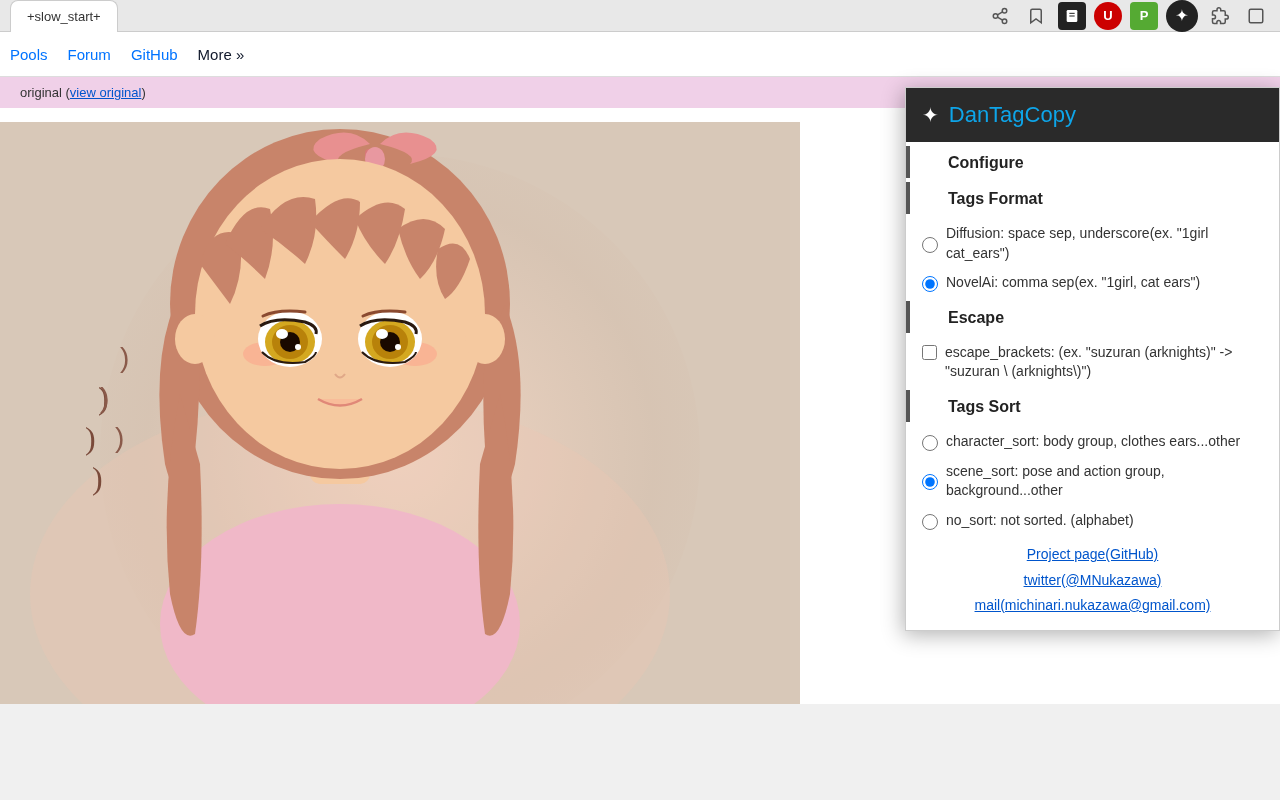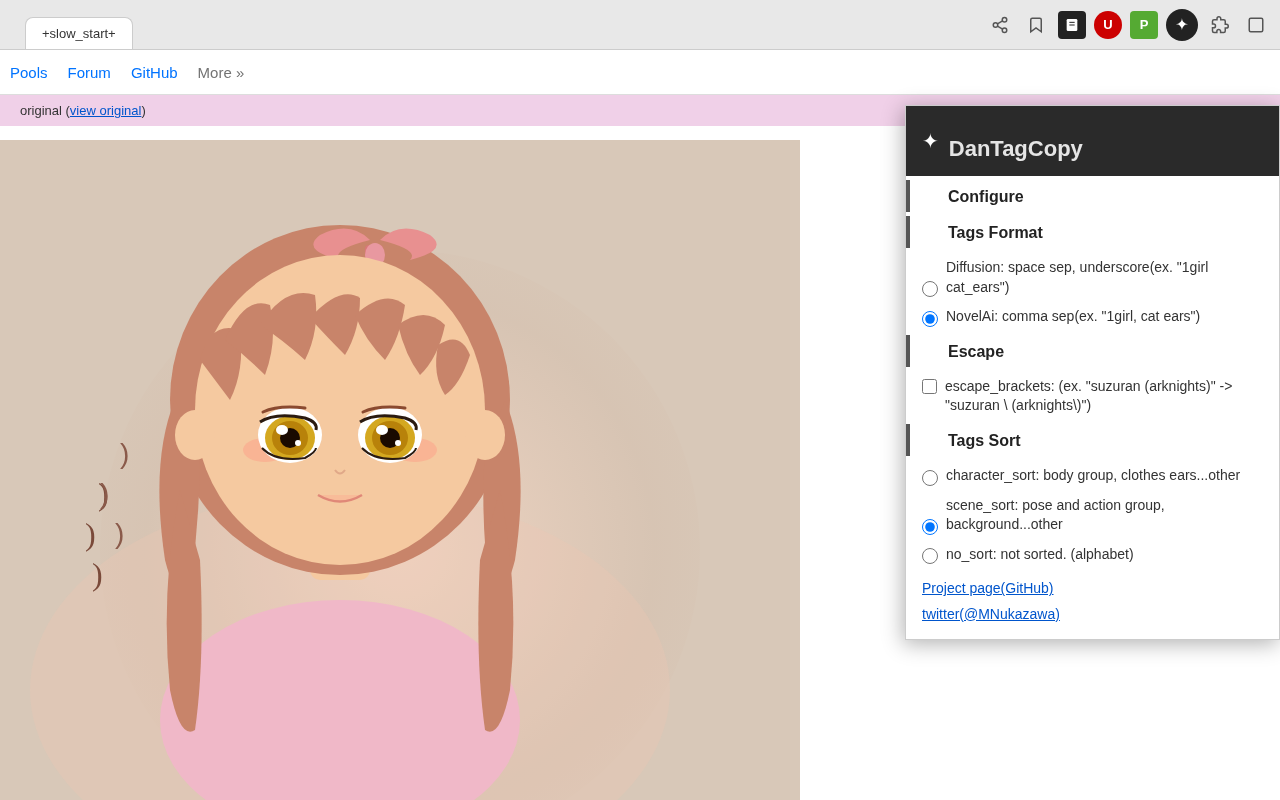--- a/index.html
+++ b/index.html
@@ -8,25 +8,25 @@
       height: 800px;
       overflow: hidden;
       font-family: Arial, sans-serif;
       font-size: 14px;
       background: #f0f0f0;
       position: relative;
     }
 
     
     .browser-bar {
-      height: 50px;
+      height: 32px;
       background: #e8e8e8;
       display: flex;
-      align-items: flex-end;
-      padding: 0 25px;
+      align-items: flex-start;
+      padding: 0 10px;
       border-bottom: 1px solid #ccc;
       position: relative;
       z-index: 10;
     }
     .browser-tab {
       background: white;
       padding: 8px 16px;
       border-radius: 8px 8px 0 0;
       font-size: 13px;
       color: #333;
@@ -49,21 +49,21 @@
       align-items: center;
       justify-content: center;
       cursor: pointer;
       border-radius: 4px;
       font-size: 16px;
     }
 
     
     .page {
       width: 1280px;
-      height: 750px;
+      height: 672px;
       background: #ffffff;
       position: relative;
       overflow: hidden;
     }
 
     
     .nav-bar {
       background: #fff;
       border-bottom: 1px solid #ddd;
       padding: 0 10px;
@@ -79,21 +79,21 @@
       gap: 20px;
     }
     .nav-link {
       color: #0073ff;
       text-decoration: none;
       font-size: 15px;
       cursor: pointer;
       padding: 5px 0;
     }
     .nav-more {
-      color: #737373;
+      color: #0f172a;
       font-size: 15px;
       cursor: pointer;
     }
 
     
     .notice-bar {
       background: #f0d0e8;
       padding: 8px 20px;
       font-size: 13px;
       color: #333;
@@ -159,37 +159,36 @@
       display: flex;
       align-items: center;
       gap: 10px;
     }
     .popup-header-icon {
       color: white;
       font-size: 20px;
     }
     .popup-title {
       font-size: 22px;
-      font-weight: bold;
-      color: #e5e5e5;
-      margin-top: 16px;
+      font-weight: normal;
+      color: #0ea5e9;
     }
 
     .section-title {
       font-size: 16px;
       font-weight: bold;
       color: #222;
       padding: 8px 16px 6px 38px;
       border-left: 4px solid #555;
       margin: 4px 0;
     }
 
     .radio-option {
       display: flex;
-      align-items: flex-end;
+      align-items: center;
       gap: 8px;
       padding: 6px 16px 4px 16px;
       line-height: 1.4;
     }
 
     .radio-option input[type="radio"] {
       margin-top: 2px;
       flex-shrink: 0;
       width: 16px;
       height: 16px;
@@ -227,20 +226,21 @@
     .bug-report-section {
       padding: 8px 16px 12px 16px;
     }
     .bug-report-link {
       display: block;
       color: #0055cc;
       text-decoration: underline;
       cursor: pointer;
       font-size: 14px;
       line-height: 1.8;
+      text-align: center;
     }
 
     
     .popup-scroll {
       max-height: 740px;
       overflow-y: auto;
     }
   </style>
 </head>
 <body>
@@ -433,16 +433,17 @@
       </div>
 
       <div class="radio-option">
         <input type="radio" name="tagsSort" id="noSort" style="">
         <label for="noSort">no_sort: not sorted. (alphabet)</label>
       </div>
 
       <div class="bug-report-section">
         <a class="bug-report-link">Project page(GitHub)</a>
         <a class="bug-report-link">twitter(@MNukazawa)</a>
+        <a class="bug-report-link">mail(michinari.nukazawa@gmail.com)</a>
       </div>
     </div>
   </div>
 </div>
 
 </body></html>

